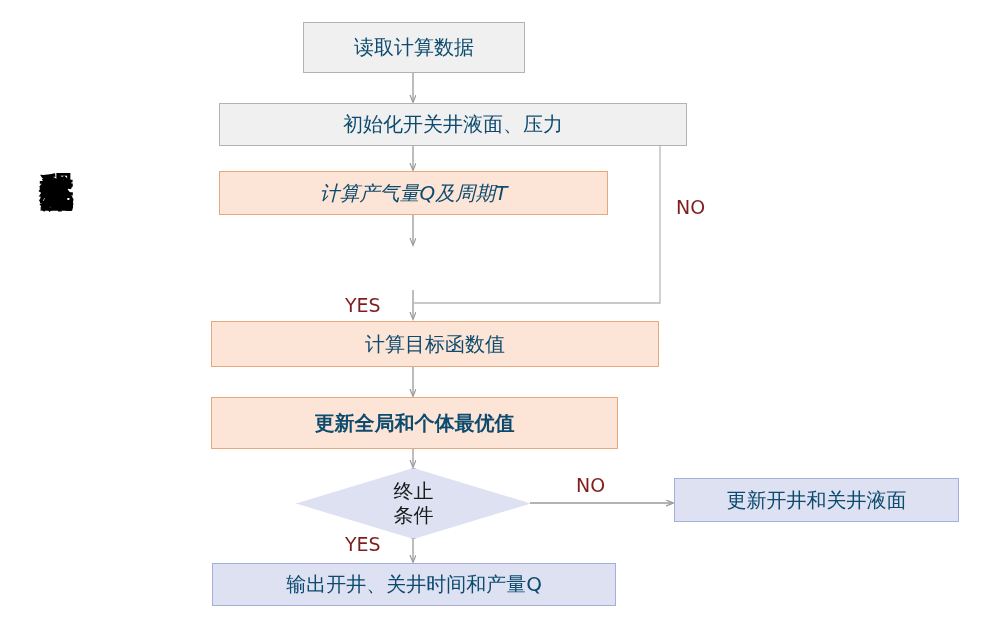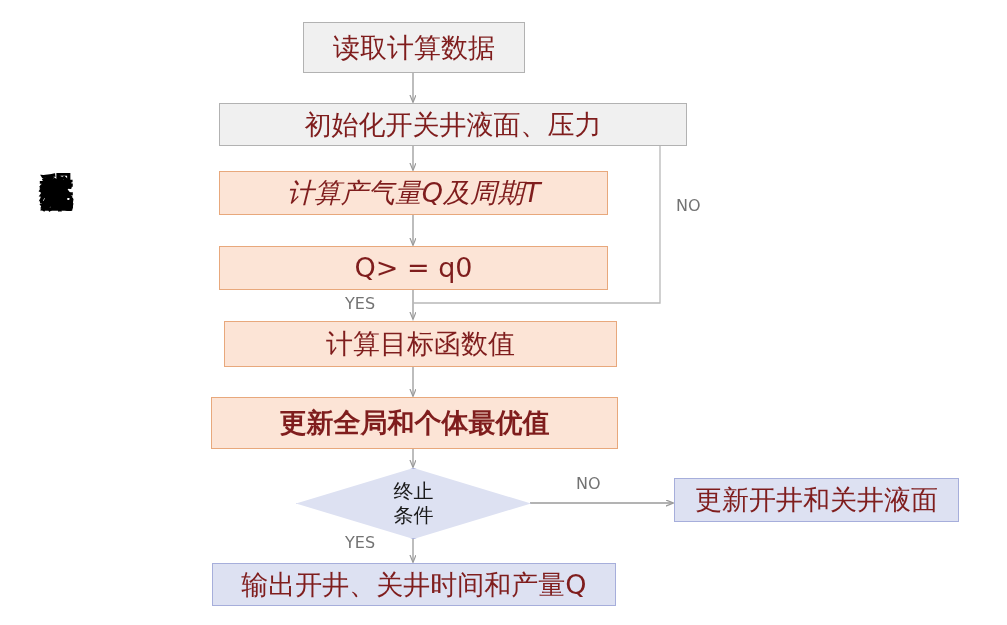--- a/index.html
+++ b/index.html
@@ -36,22 +36,22 @@
   }
 
   
   .node {
     position: absolute;
     box-sizing: border-box;
     display: flex;
     align-items: center;
     justify-content: center;
     text-align: center;
-    font-size: 27px;
-    color: #7f1d1d;
+    font-size: 20px;
+    color: #0c4a6e;
     line-height: 1.25;
     white-space: pre-line;
   }
   .node.gray {
     background: #f0f0f0;
     border: 1px solid #b2b2b2;
   }
   .node.orange {
     background: #fce4d6;
     border: 1px solid #e8a87c;
@@ -92,22 +92,22 @@
     left: 0;
     top: 0;
     width: 1007px;
     height: 625px;
     pointer-events: none;
   }
 
   
   .edge-label {
     position: absolute;
-    font-size: 16px;
-    color: #737373;
+    font-size: 19px;
+    color: #7f1d1d;
     white-space: nowrap;
   }
 </style>
 </head>
 <body>
 
 <div id="canvas">
 
   <div class="vtitle">柱塞优化算法流程</div>
 
@@ -136,23 +136,22 @@
 
     <line x1="413" y1="538" x2="413" y2="562" stroke="#9a9a9a" stroke-width="1.3" marker-end="url(#arrow)"></line>
   </svg>
 
   <div class="node gray" style="left:303px; top:22px; width:222px; height:51px;">读取计算数据</div>
 
   <div class="node gray" style="left:219px; top:103px; width:468px; height:43px;">初始化开关井液面、压力</div>
 
   <div class="node orange" style="left:219px; top:171px; width:389px; height:44px;font-style:italic;">计算产气量Q及周期T</div>
 
-  <div class="node orange" style="left:219px; top:246px; width:389px; height:44px;">Q&gt; = q0</div>
 
-  <div class="node orange" style="left:224px; top:321px; width:393px; height:46px;">计算目标函数值</div>
+  <div class="node orange" style="left:211px; top:321px; width:448px; height:46px;">计算目标函数值</div>
 
   <div class="node orange" style="left:211px; top:397px; width:407px; height:52px;font-weight:bold;">更新全局和个体最优值</div>
 
   <div class="diamond-wrap" style="left:296px; top:468px; width:235px; height:71px;">
     <div class="diamond-shape"></div>
     <div class="diamond-label">
       <span>终止</span>
       <span>条件</span>
     </div>
   </div>

